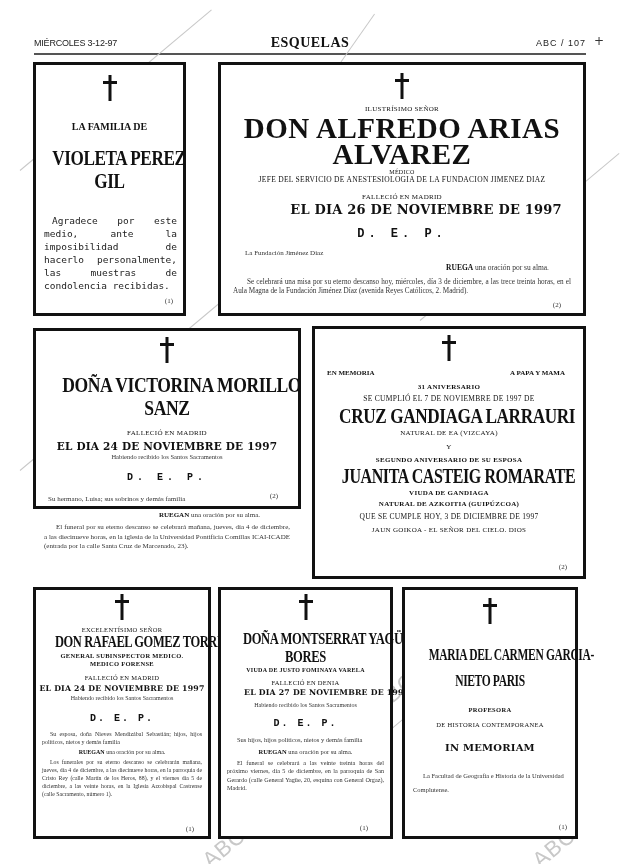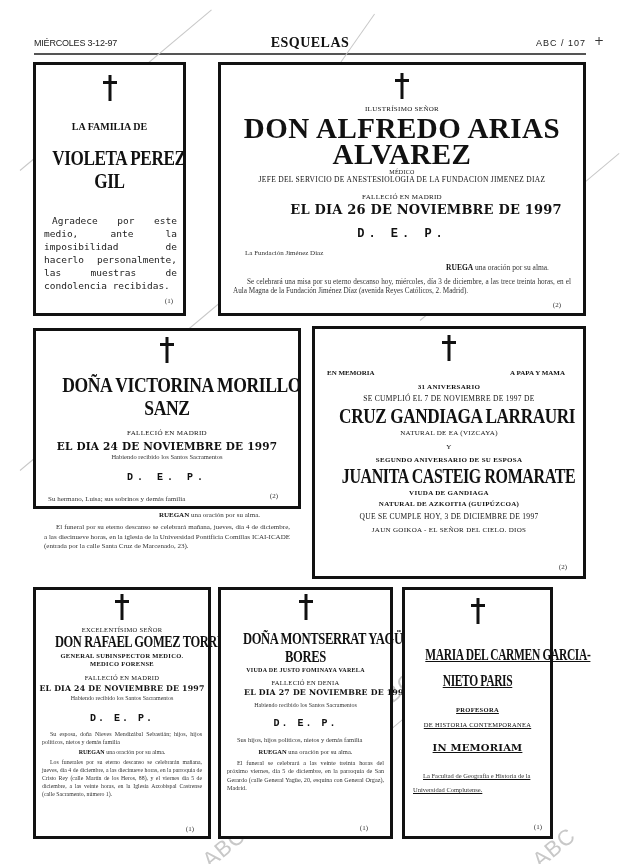--- a/index.html
+++ b/index.html
@@ -185,21 +185,21 @@
   <div class="dep" style="font-size:10px;margin-top:10px;letter-spacing:2px;">D. E. P.</div>
   <div class="body-text" style="font-size:6.5px;line-height:9px;margin:6px 6px 0 6px;text-indent:10px;">Sus hijos, hijos políticos, nietos y demás familia</div>
   <div class="body-text" style="font-size:6.5px;text-align:center;margin-top:4px;">
     <span class="bold-inline">RUEGAN</span>
     <span>una oración por su alma.</span>
   </div>
   <div class="body-text" style="font-size:6.2px;line-height:8.5px;margin:4px 6px 0 6px;text-indent:10px;">El funeral se celebrará a las veinte treinta horas del próximo viernes, día 5 de diciembre, en la parroquia de San Gerardo (calle General Yagüe, 20, esquina con General Orgaz), Madrid.</div>
   <span class="ref" style="right:22px;bottom:4px;">(1)</span>
 </div>
 
-<div class="box" style="left:402px;top:587px;width:151px;height:252px;text-decoration:underline;">
+<div class="box" style="left:402px;top:587px;width:176px;height:252px;">
   <div style="margin-top:8px;">
     <svg width="14" height="26" viewBox="0 0 14 26">
         <rect x="5.5" y="0" width="3" height="26" fill="#111"></rect>
         <rect x="0" y="6" width="14" height="3" fill="#111"></rect>
       </svg>
   </div>
   <div class="name-cond" style="font-size:16px;margin-top:14px;line-height:26px;">
     <div style="transform:scaleX(0.72);white-space:nowrap;">MARIA DEL CARMEN GARCIA-</div>
     <div style="transform:scaleX(0.72);">NIETO PARIS</div>
   </div>

